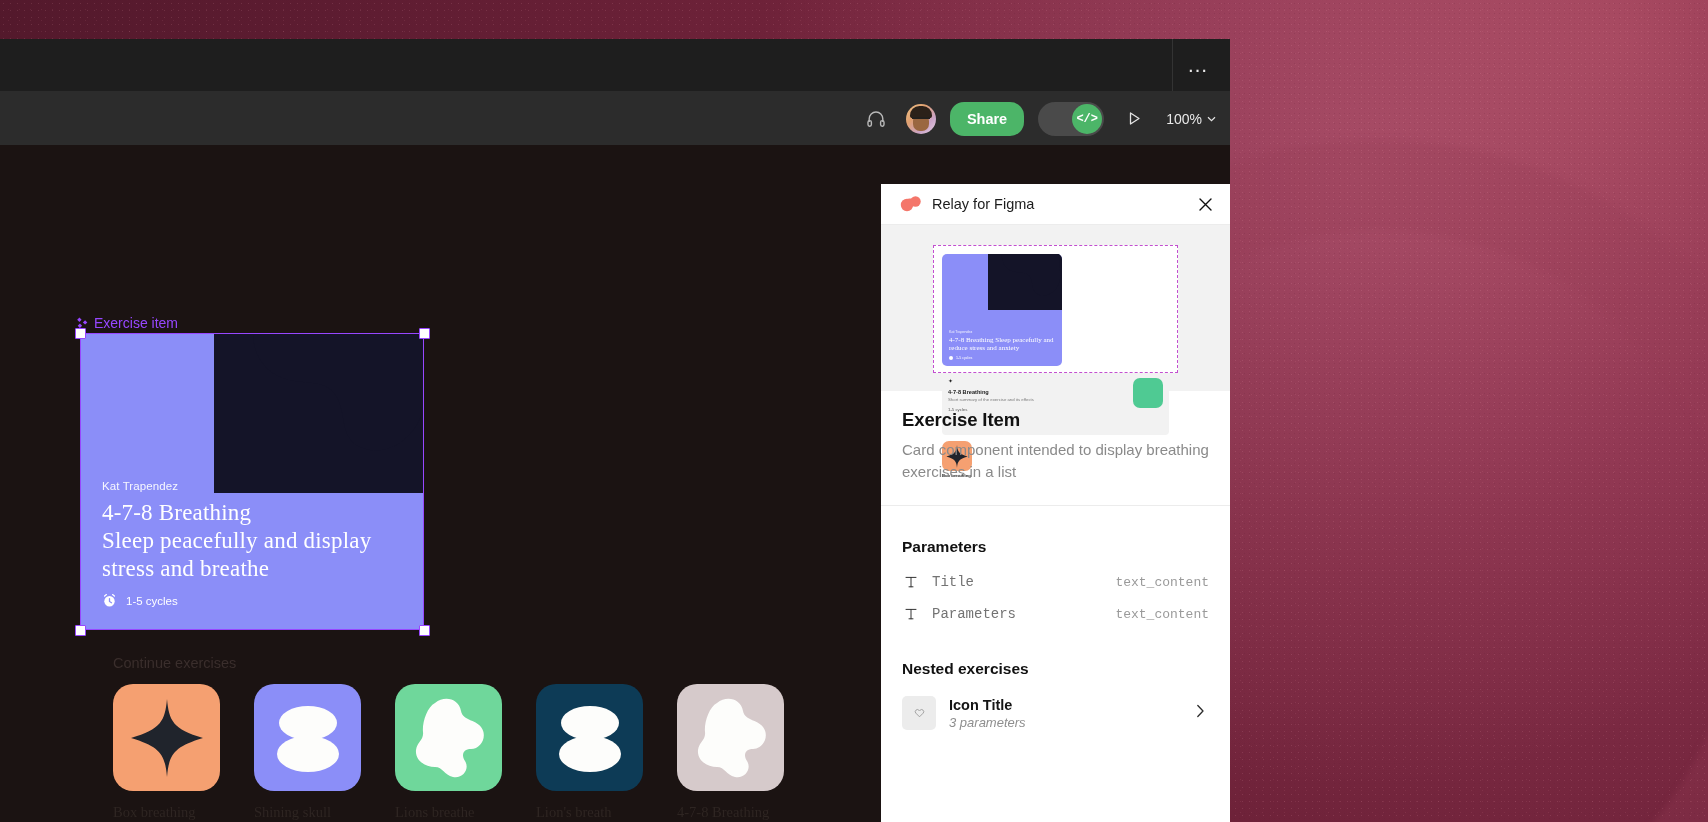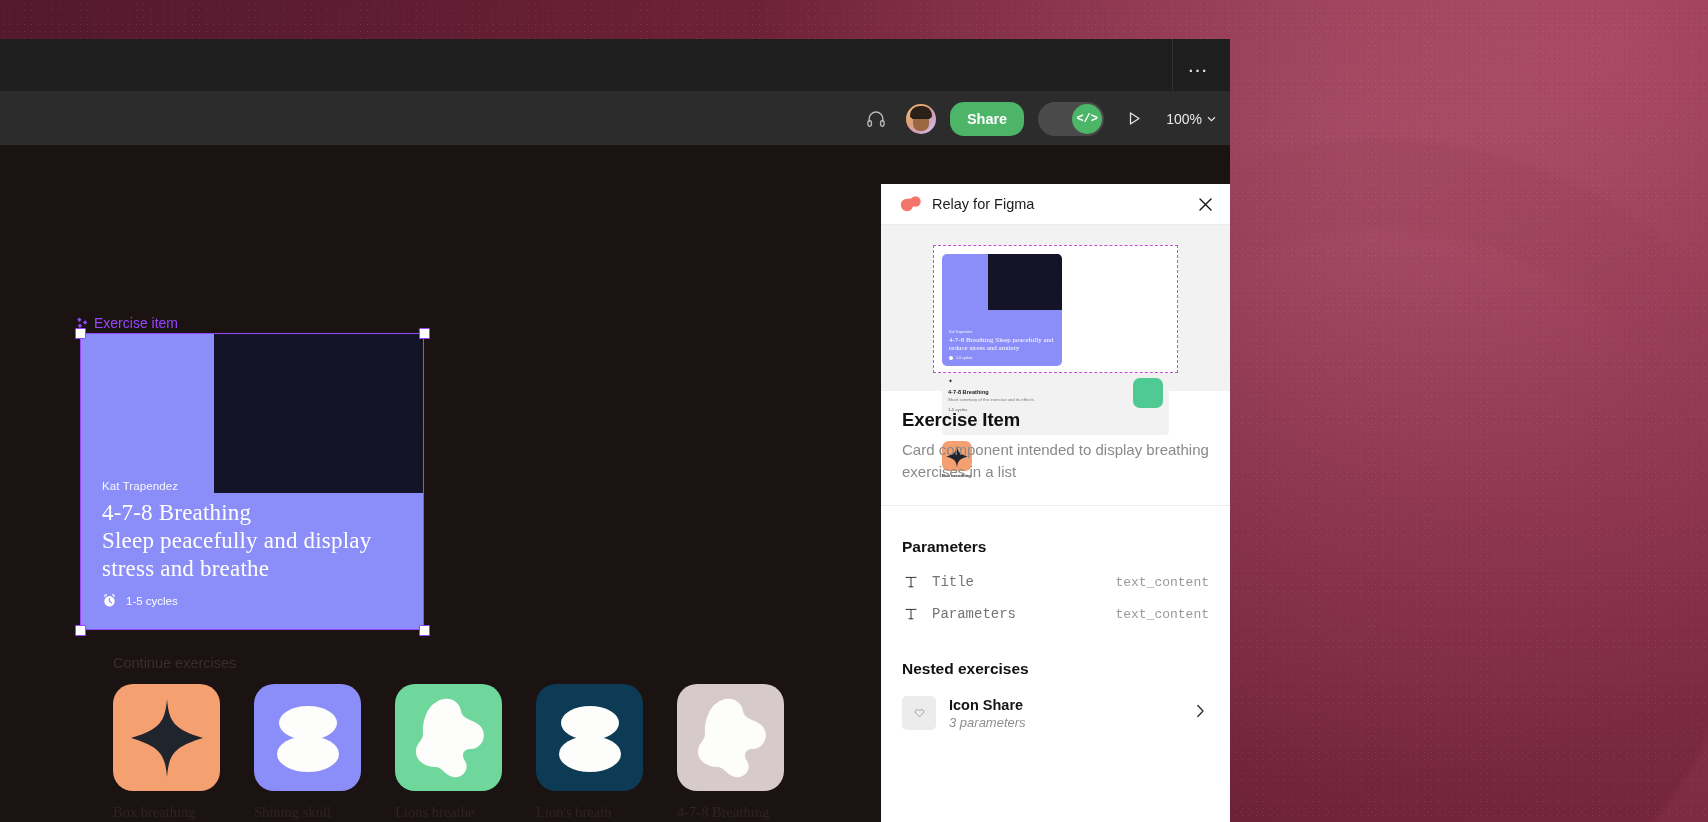--- a/index.html
+++ b/index.html
@@ -580,21 +580,21 @@
 
     <div id="panel-nested">
       <div class="section-heading">Nested exercises</div>
       <div class="nested-row">
         <div class="nested-thumb">
           <svg width="11" height="10" viewBox="0 0 11 10" fill="none" stroke="#9a9a9a" stroke-width="0.9">
             <path d="M5.5 8.8 1.9 5.2a2.1 2.1 0 0 1 3-3l.6.6.6-.6a2.1 2.1 0 0 1 3 3z"></path>
           </svg>
         </div>
         <div class="nested-txt">
-          <div class="nested-title">Icon Share</div>
+          <div class="nested-title">Icon Title</div>
           <div class="nested-sub">3 parameters</div>
         </div>
         <div class="nested-arrow">
           <svg width="9" height="14" viewBox="0 0 9 14" fill="none" stroke="#2b2b2b" stroke-width="1.3" stroke-linecap="round" stroke-linejoin="round">
             <path d="M1.8 1.5 7 7l-5.2 5.5"></path>
           </svg>
         </div>
       </div>
     </div>
 

